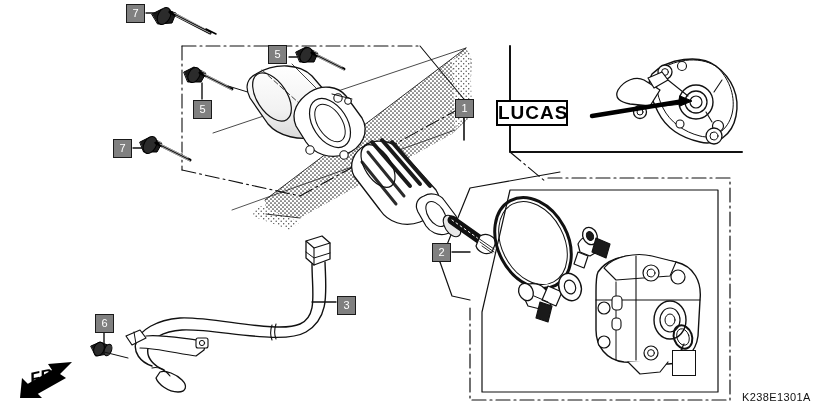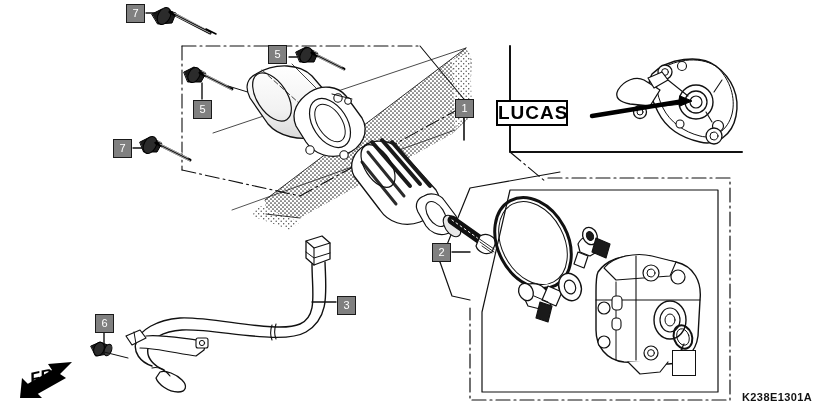--- a/index.html
+++ b/index.html
@@ -44,21 +44,21 @@
     text-align:center;
     box-sizing:border-box;
     z-index:40;
   }
 
   
   .partno{
     position:absolute;
     font-family:"Liberation Sans", sans-serif;
     font-size:11px;
-    font-weight:bold;
+    font-weight:normal;
     color:#111;
     letter-spacing:0.4px;
     white-space:nowrap;
     z-index:40;
   }
 
   
   .frtext{
     position:absolute;
     font-family:"Liberation Sans", sans-serif;

